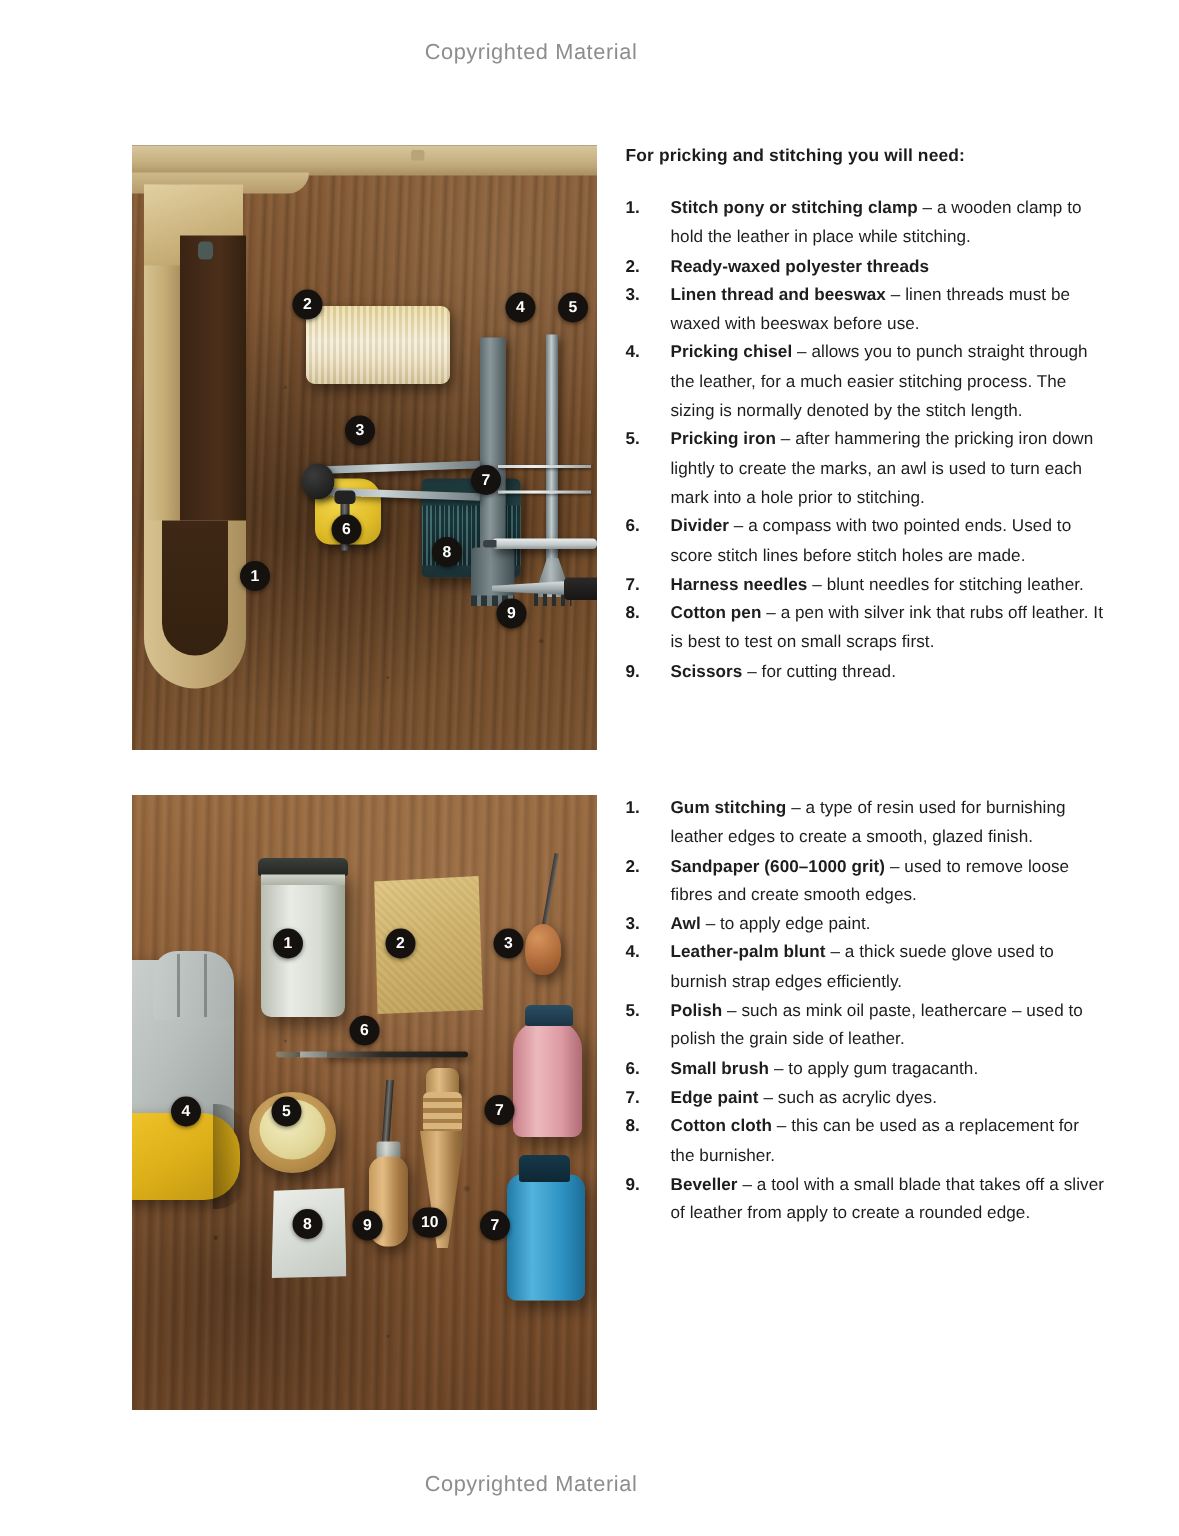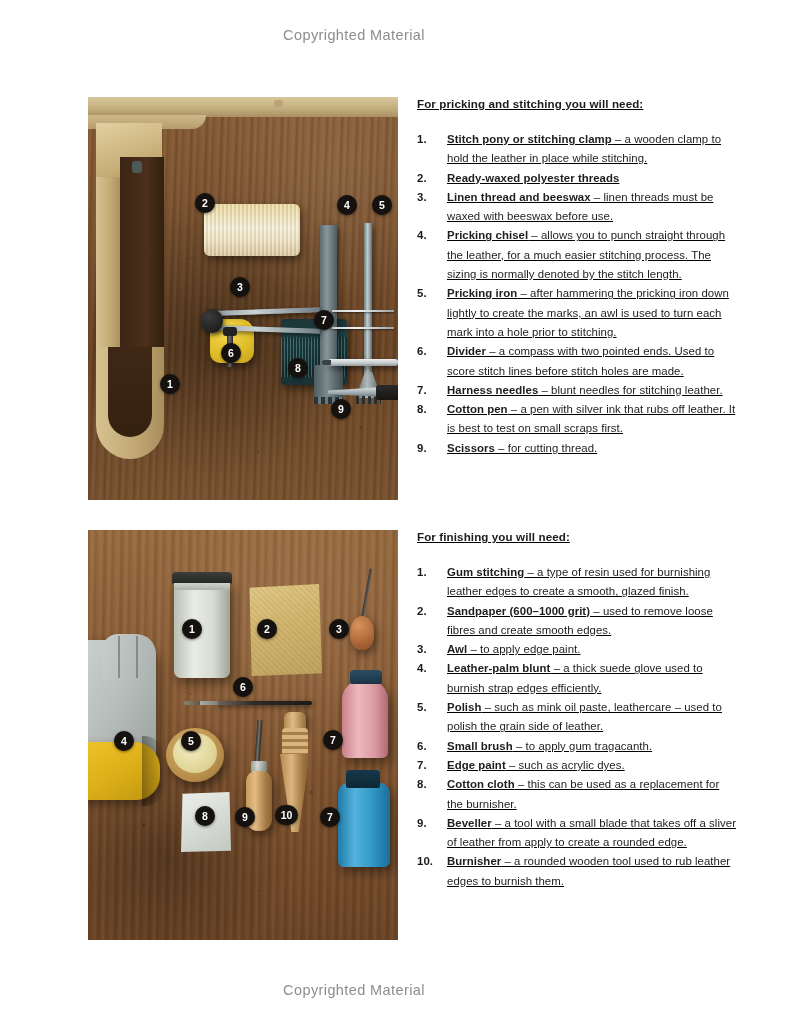--- a/index.html
+++ b/index.html
@@ -74,21 +74,21 @@
     background: #15110f; color: #fff;
     font-size: 10.5px; font-weight: bold;
     display: flex; align-items: center; justify-content: center;
     font-family: "Liberation Sans", sans-serif;
     box-shadow: 0 1px 3px rgba(0,0,0,.5);
     z-index: 40; line-height: 1;
   }
   .badge.wide { width: 23px; height: 20px; border-radius: 10px; }
 
   
-  .col { position: absolute; left: 417px; width: 320px; text-decoration: underline; }
+  .col { position: absolute; left: 417px; width: 320px; }
   #list-pricking { top: 97px; }
   #list-finishing { top: 530px; }
   .sec-head {
     font-size: 11.6px; font-weight: bold; color: #1b1b1b;
     margin-bottom: 20px; letter-spacing: .1px;
   }
   ol.items { list-style: none; }
   ol.items li {
     position: relative; padding-left: 30px;
     font-size: 11.4px; line-height: 19.3px; color: #1d1d1d;
@@ -322,31 +322,29 @@
     <div class="badge" style="left:93px;top:201px;">5</div>
     <div class="badge" style="left:145px;top:147px;">6</div>
     <div class="badge" style="left:235px;top:200px;">7</div>
     <div class="badge" style="left:232px;top:277px;">7</div>
     <div class="badge" style="left:107px;top:276px;">8</div>
     <div class="badge" style="left:147px;top:277px;">9</div>
     <div class="badge wide" style="left:187px;top:275px;">10</div>
   </div>
 
   <div class="col" id="list-finishing">
-    <div class="sec-head">For finishing you will need:</div>
     <ol class="items">
       <li><span class="num">1.</span><span class="term">Gum stitching</span><span class="desc"> – a type of resin used for burnishing leather edges to create a smooth, glazed finish.</span></li>
       <li><span class="num">2.</span><span class="term">Sandpaper (600–1000 grit)</span><span class="desc"> – used to remove loose fibres and create smooth edges.</span></li>
       <li><span class="num">3.</span><span class="term">Awl</span><span class="desc"> – to apply edge paint.</span></li>
       <li><span class="num">4.</span><span class="term">Leather-palm blunt</span><span class="desc"> – a thick suede glove used to burnish strap edges efficiently.</span></li>
       <li><span class="num">5.</span><span class="term">Polish</span><span class="desc"> – such as mink oil paste, leathercare – used to polish the grain side of leather.</span></li>
       <li><span class="num">6.</span><span class="term">Small brush</span><span class="desc"> – to apply gum tragacanth.</span></li>
       <li><span class="num">7.</span><span class="term">Edge paint</span><span class="desc"> – such as acrylic dyes.</span></li>
       <li><span class="num">8.</span><span class="term">Cotton cloth</span><span class="desc"> – this can be used as a replacement for the burnisher.</span></li>
       <li><span class="num">9.</span><span class="term">Beveller</span><span class="desc"> – a tool with a small blade that takes off a sliver of leather from apply to create a rounded edge.</span></li>
-      <li><span class="num">10.</span><span class="term">Burnisher</span><span class="desc"> – a rounded wooden tool used to rub leather edges to burnish them.</span></li>
     </ol>
   </div>
 
 
   <div class="watermark bottom">Copyrighted Material</div>
 
 </div>
 
 </body></html>

